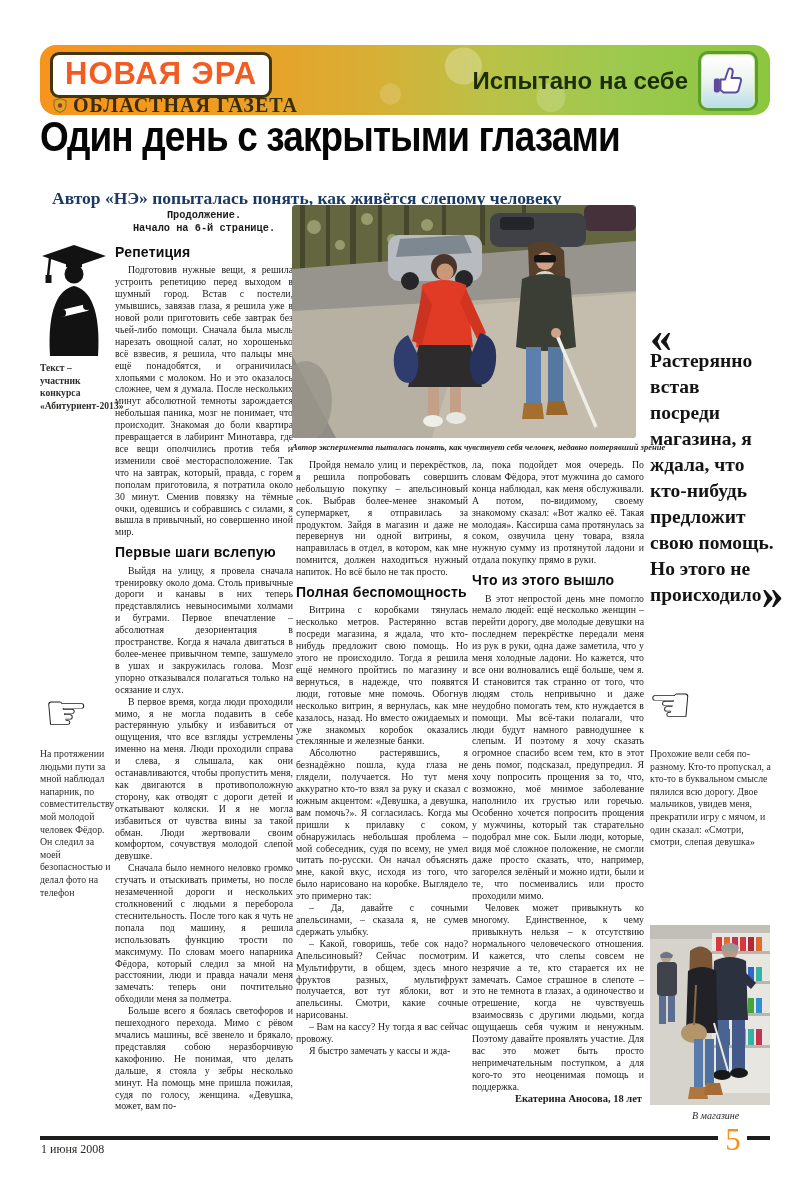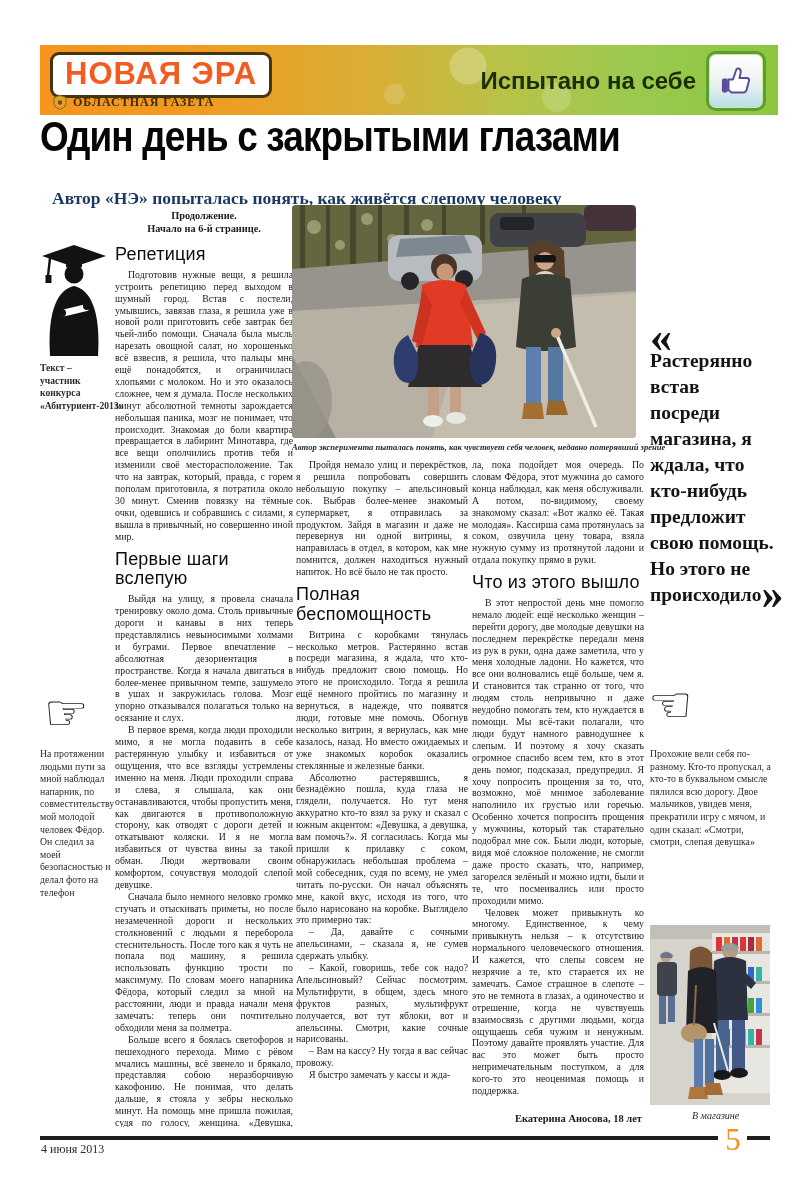--- a/index.html
+++ b/index.html
@@ -1,55 +1,55 @@
 <!DOCTYPE html>
 <html lang="ru"><head>
 <meta charset="utf-8">
 <style>
   html,body{margin:0;padding:0;background:#fff;}
   .page{position:relative;width:800px;height:1190px;background:#fff;overflow:hidden;
         font-family:"Liberation Serif",serif;color:#1d1b19;}
   
-  .banner{position:absolute;left:40px;top:45px;width:730px;height:70px;border-radius:0;
-    background:linear-gradient(90deg,#f7941d 0%,#f09b20 22%,#d9ae35 45%,#b9c247 62%,#9cc94f 80%,#8cc63e 100%);padding-left:8px;}
+  .banner{position:absolute;left:40px;top:45px;width:730px;height:70px;border-radius:16px;
+    background:linear-gradient(90deg,#f7941d 0%,#f09b20 22%,#d9ae35 45%,#b9c247 62%,#9cc94f 80%,#8cc63e 100%);}
   .banner:after{content:"";position:absolute;inset:0;border-radius:4px;
     background:radial-gradient(circle at 58% 30%,rgba(255,255,255,.25) 0 18px,transparent 19px),
                radial-gradient(circle at 70% 75%,rgba(255,255,255,.18) 0 14px,transparent 15px),
                radial-gradient(circle at 48% 70%,rgba(255,255,255,.15) 0 10px,transparent 11px);}
   .logo-box{position:absolute;left:10px;top:7px;z-index:2;background:#fff;border:3px solid #43350f;
     border-radius:9px;padding:1px 12px 3px;}
   .logo-text{font-family:"Liberation Sans",sans-serif;font-weight:800;font-size:31px;letter-spacing:1px;
     color:#f25c21;text-shadow:-1.5px 0 #fff,1.5px 0 #fff,0 -1.5px #fff,0 1.5px #fff,
     -1px -1px #fff,1px 1px #fff,-1px 1px #fff,1px -1px #fff;}
   .tagline-row{position:absolute;left:12px;top:49px;z-index:2;display:flex;align-items:center;gap:5px;}
-  .tagline-row .txt{font-family:"Liberation Serif",serif;font-weight:700;font-size:12px;
+  .tagline-row .txt{font-family:"Liberation Serif",serif;font-weight:700;font-size:20px;
     letter-spacing:1px;color:#3b2c0c;}
   .rubric{position:absolute;right:82px;top:22px;z-index:2;font-family:"Liberation Sans",sans-serif;
     font-weight:700;font-size:24px;color:#1c2e05;margin-left:8px;}
   .thumb-box{position:absolute;right:12px;top:6px;z-index:2;width:54px;height:54px;border-radius:10px;
     border:3px solid #5a9e2f;background:linear-gradient(#fefefc 10%,#e8f2ee 55%,#b9dde9 100%);
     display:flex;align-items:center;justify-content:center;box-shadow:inset 0 0 0 1px #cfe89c;}
   
   .headline{position:absolute;left:40px;top:116px;width:760px;margin:0;
     font-family:"Liberation Sans",sans-serif;font-weight:800;font-size:42px;line-height:1;
     letter-spacing:-1px;color:#060606;transform:scaleX(.88);transform-origin:left top;white-space:nowrap;}
   .subheadline{position:absolute;left:40px;top:176px;width:700px;margin:12px;
     font-family:"Liberation Serif",serif;font-weight:700;font-size:17.5px;color:#1b3a63;}
   
   .col{position:absolute;top:207px;text-align:justify;font-size:9.8px;line-height:11.9px;
     color:#1d1b19;overflow:hidden;}
   .col1{left:115px;width:178px;height:920px;}
   .col2{left:296px;top:459px;width:172px;height:668px;}
   .col3{left:472px;top:459px;width:172px;height:668px;}
   .col p{margin:0;text-indent:13px;}
   .col p.ni{text-indent:0;}
-  .cont{font-weight:700;font-size:10.3px;line-height:13px;text-align:center;margin:2px 0 10px;}
-  h3.sec{font-family:"Liberation Sans",sans-serif;font-weight:400;font-size:18px;line-height:1.1;
+  .cont{font-weight:700;font-size:10.3px;line-height:13px;text-align:center;margin:2px 0 10px;font-family:Liberation Mono, monospace;}
+  h3.sec{font-family:"Liberation Sans",sans-serif;font-weight:700;font-size:14px;line-height:1.1;
     letter-spacing:.2px;color:#0d0d0d;margin:7px 0 4px;text-align:left;}
-  .byline{font-weight:700;font-size:10.5px;text-align:right;margin-top:16px;padding-right:2px;}
+  .byline{font-weight:700;font-size:10.5px;text-align:right;margin-top:0;padding-right:2px;}
   
   .main-photo{position:absolute;left:292px;top:205px;width:344px;height:233px;border-radius:4px;
     overflow:hidden;background:#9b9a90;}
   .main-caption{position:absolute;left:292px;top:442px;width:344px;font-style:italic;font-weight:600;
     font-size:8.6px;color:#2b2a28;white-space:nowrap;}
   .store-photo{position:absolute;left:650px;top:925px;width:120px;height:180px;overflow:hidden;background:#d6d3cc;}
   .store-caption{position:absolute;left:650px;top:1110px;font-style:italic;font-size:10px;color:#2b2a28;margin-left:42px;}
   
   .grad-wrap{position:absolute;left:40px;top:244px;width:68px;height:112px;}
   .note{position:absolute;font-size:9.8px;line-height:12.6px;color:#2e2c2a;text-align:left;}
@@ -288,16 +288,16 @@
         <path d="M40 162 L56 162 L58 174 L38 174 Z" fill="#b0763f"></path>
         <path d="M56 158 L70 158 L73 170 L54 170 Z" fill="#a56c35"></path>
         <line x1="64" y1="98" x2="78" y2="146" stroke="#e9e8e2" stroke-width="2"></line>
       </g>
     </svg>
   </figure>
   <figcaption class="store-caption">В магазине</figcaption>
 
   <div class="foot-line main"></div>
   <div class="foot-line short"></div>
-  <div class="foot-date">4 июня 2013</div>
+  <div class="foot-date">1 июня 2008</div>
   <div class="page-num">5</div>
 
 </div>
 
 </body></html>

